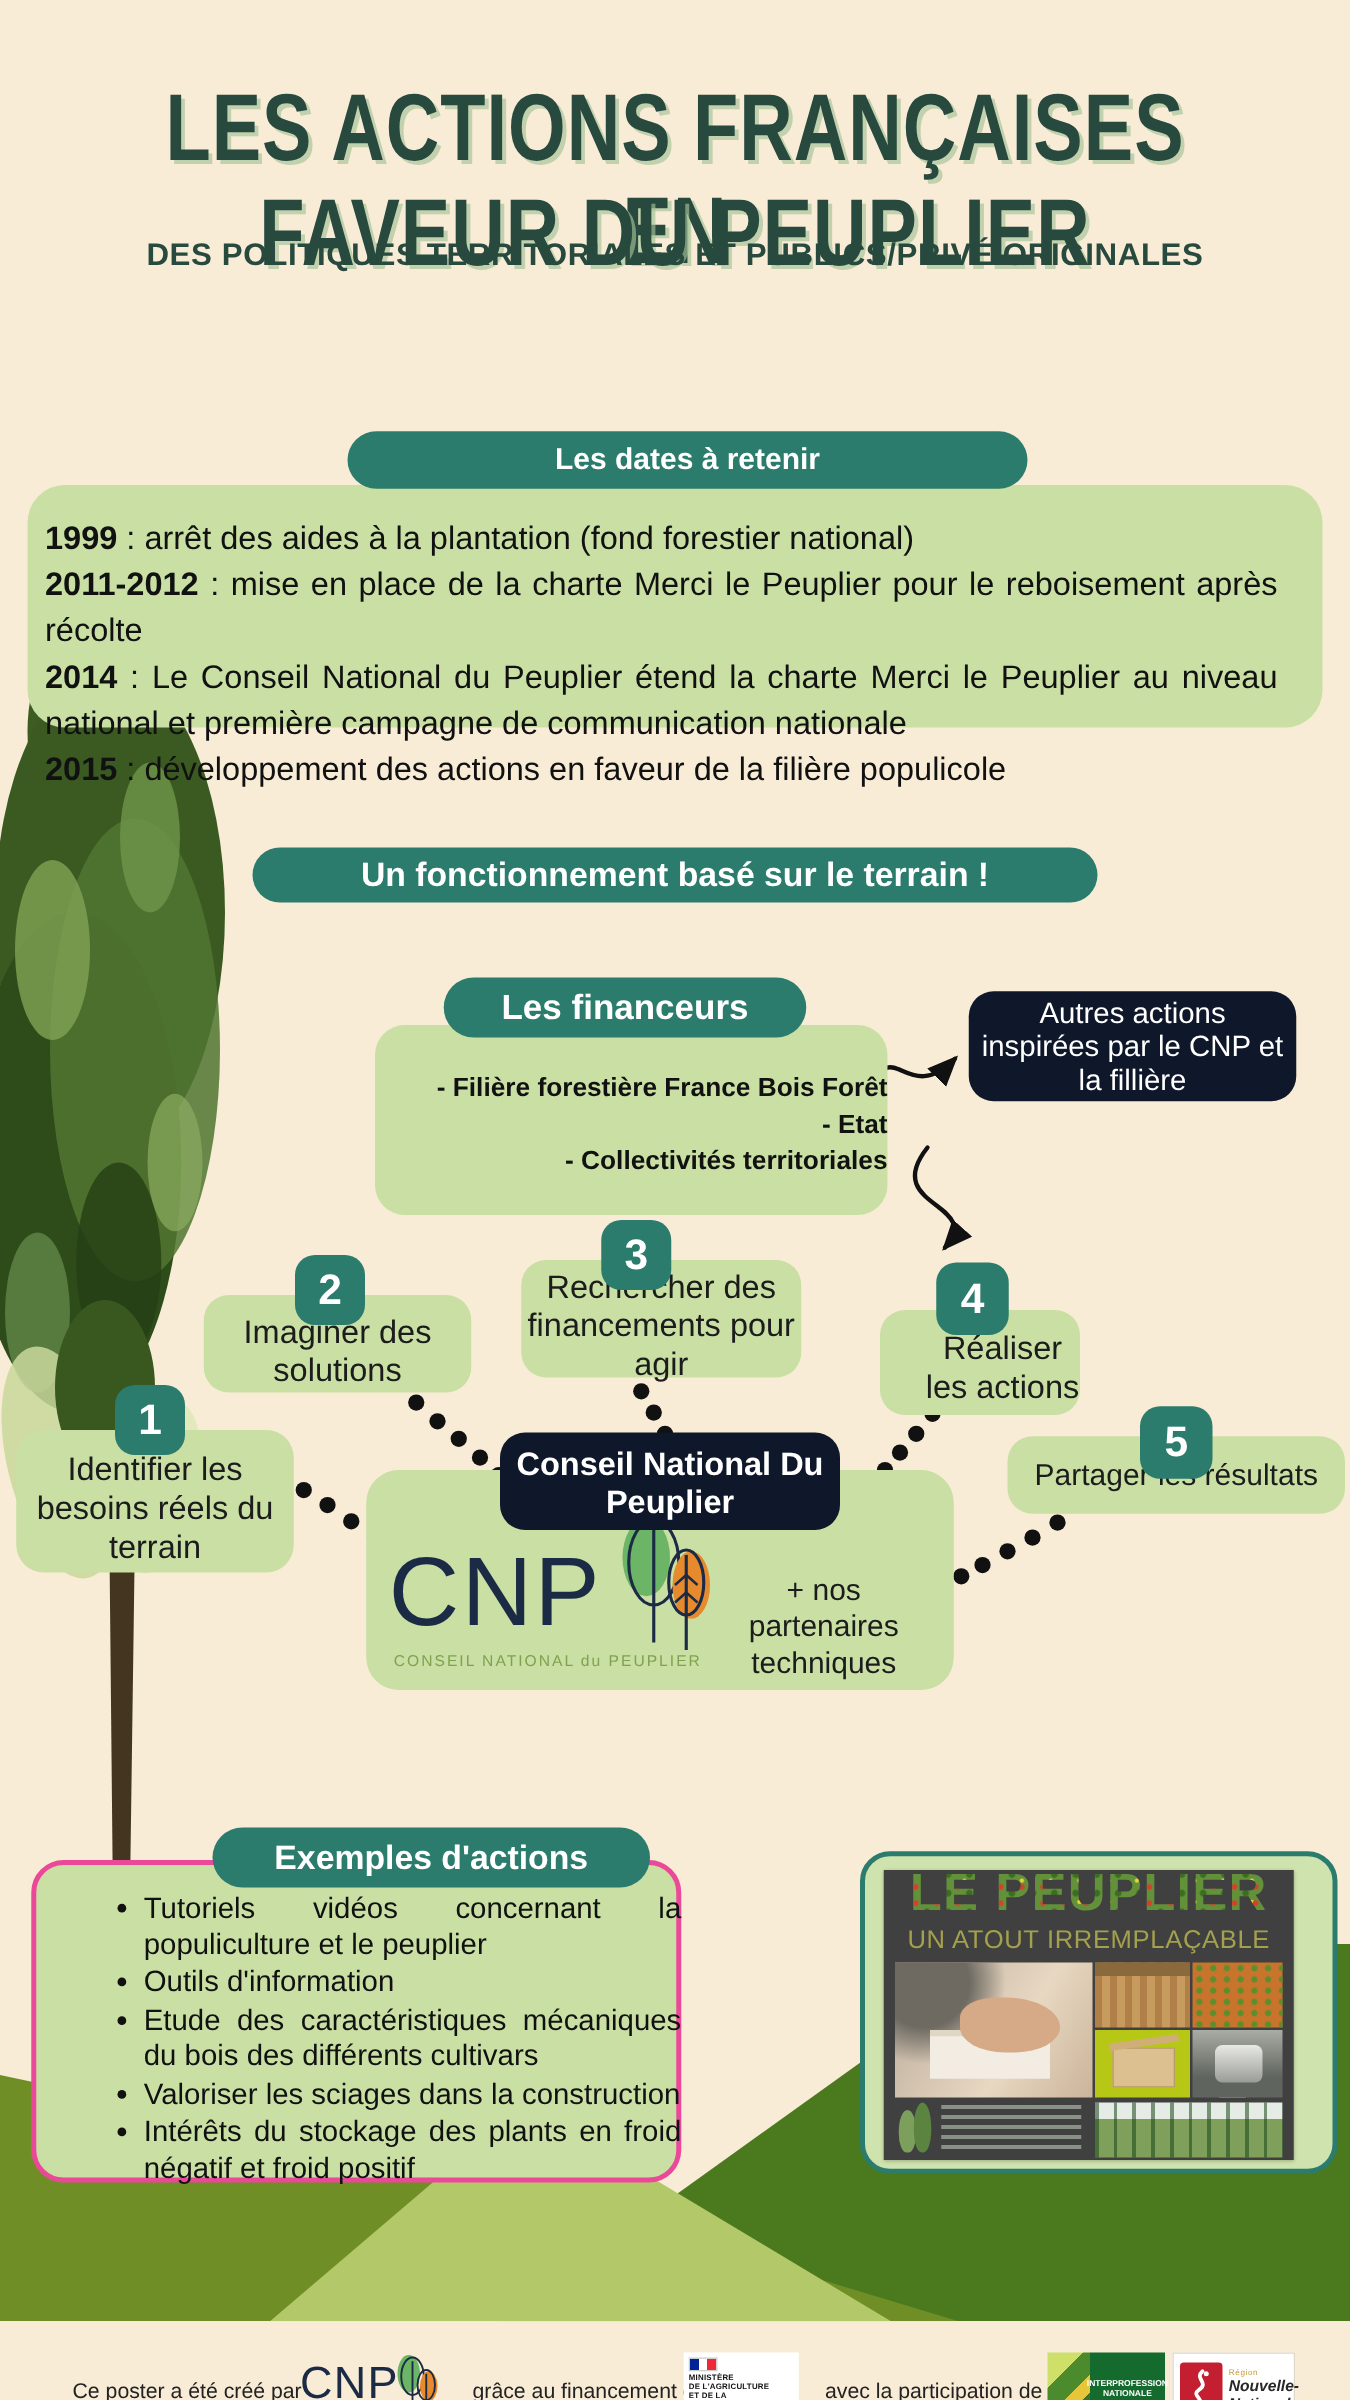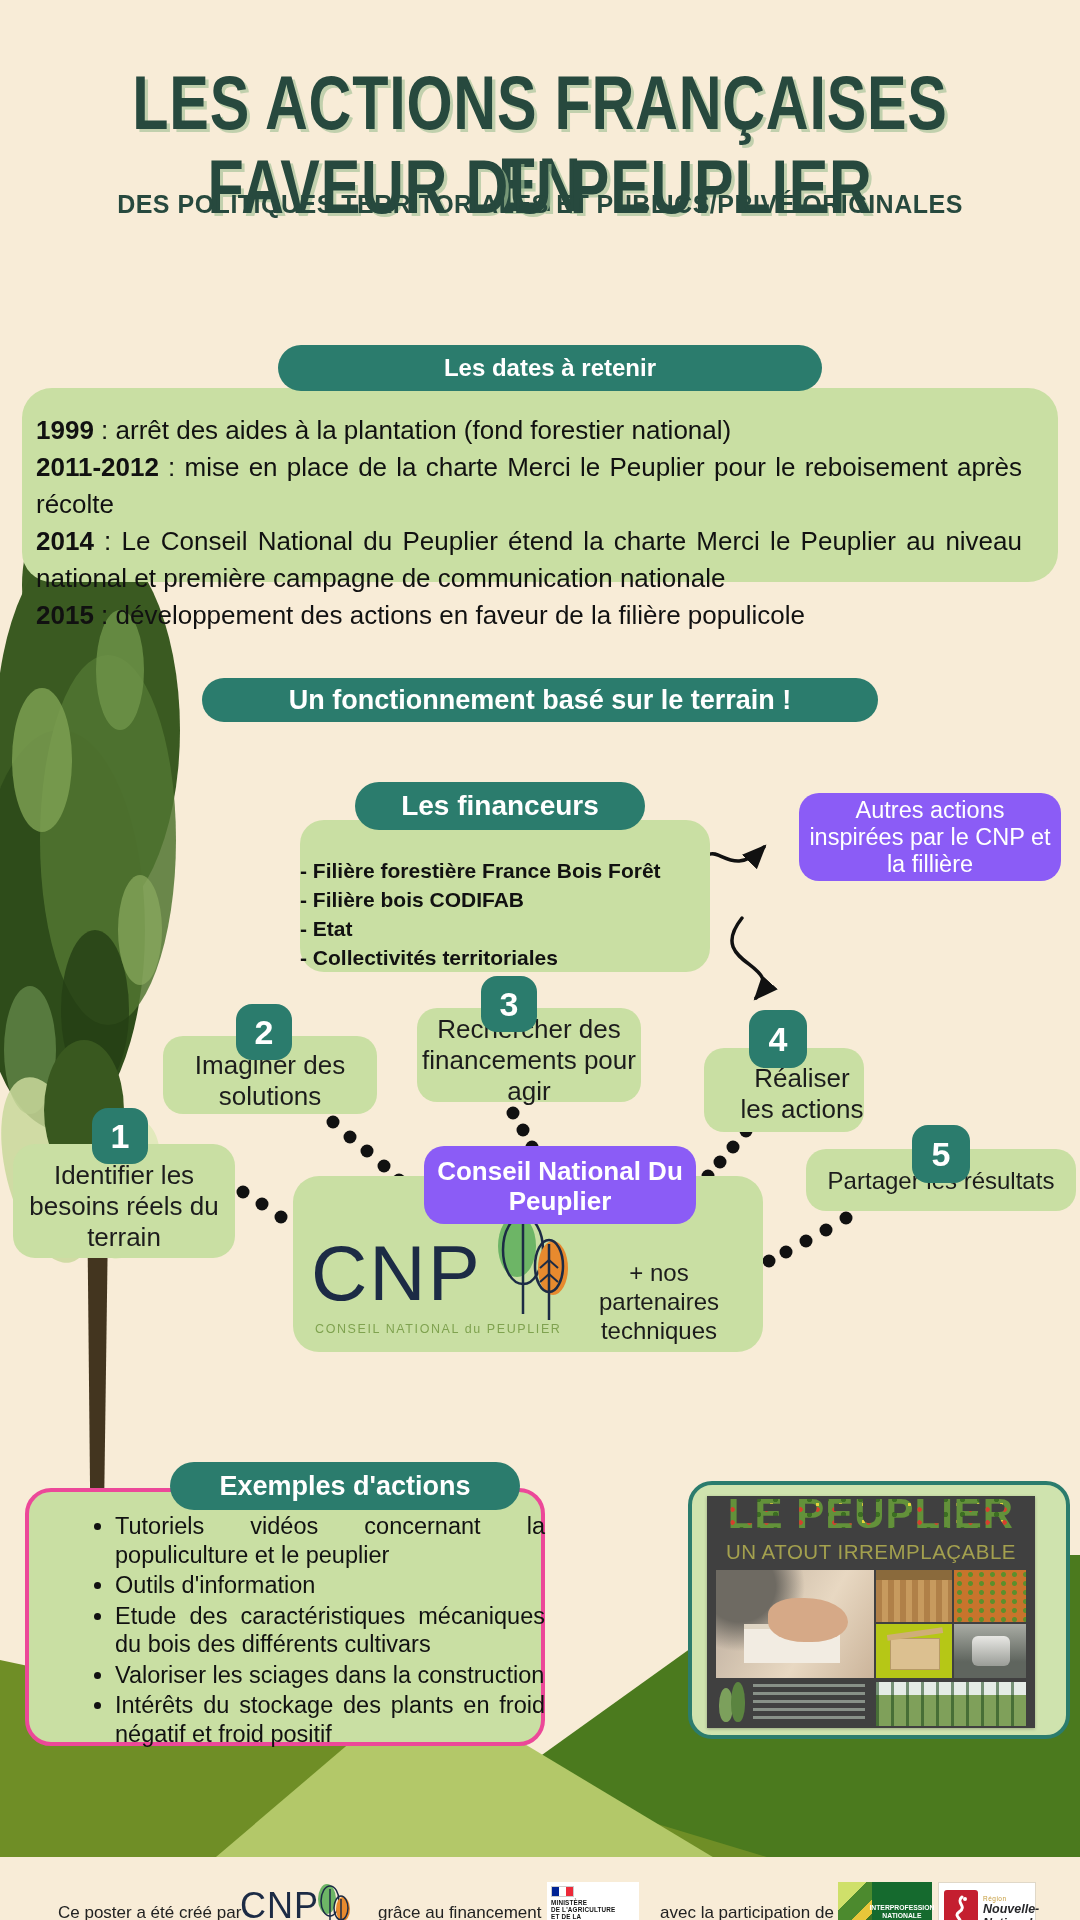--- a/index.html
+++ b/index.html
@@ -11,33 +11,33 @@
   .title-line{position:absolute;left:0;width:1080px;text-align:center;color:#27493e;
     font-weight:bold;font-size:76px;line-height:82px;letter-spacing:1px;
     transform:scaleX(0.78);transform-origin:50% 50%;
     text-shadow:4px 3px 0 rgba(163,193,150,0.65);}
   .subtitle{position:absolute;left:0;top:190px;width:1080px;text-align:center;color:#27493e;
     font-weight:bold;font-size:25px;letter-spacing:.5px;}
 
   
   .pill{position:absolute;background:#2b7c6d;color:#fff;font-weight:bold;text-align:center;z-index:6;}
   .gbox{position:absolute;background:#c9dfa3;z-index:3;}
-  .tealbox{position:absolute;background:#8b5cf6;color:#fff;z-index:4;margin-left:24px;}
+  .tealbox{position:absolute;background:#0f172a;color:#fff;z-index:4;}
 
   .dates-pill{left:278px;top:345px;width:544px;height:46px;border-radius:23px;font-size:24px;line-height:46px;}
   .dates-box{left:22px;top:388px;width:1036px;height:194px;border-radius:30px;padding:0;}
   .dates-text{position:absolute;left:14px;top:24px;width:1008px;padding:0 22px 0 0;box-sizing:border-box;
     font-size:26px;line-height:37px;text-align:justify;}
   .dates-text b{font-weight:bold;}
 
   .process-pill{left:202px;top:678px;width:676px;height:44px;border-radius:22px;font-size:27px;line-height:44px;}
 
   .fin-pill{left:355px;top:782px;width:290px;height:48px;border-radius:24px;font-size:28px;line-height:48px;}
   .fin-box{left:300px;top:820px;width:410px;height:152px;border-radius:24px;}
-  .fin-items{position:absolute;left:0;top:36px;width:100%;text-align:left;font-weight:bold;font-size:21px;line-height:29px;}
+  .fin-items{position:absolute;left:0;top:36px;width:100%;text-align:right;font-weight:bold;font-size:21px;line-height:29px;}
 
   .autres-box{left:775px;top:793px;width:262px;height:88px;border-radius:20px;font-size:23.5px;line-height:27px;
     text-align:center;display:flex;align-items:center;justify-content:center;padding:4px 10px;box-sizing:border-box;}
 
   .badge{position:absolute;background:#2b7c6d;color:#fff;font-weight:bold;font-size:34px;
     border-radius:16px;text-align:center;z-index:5;}
   .stepbox{position:absolute;background:#c9dfa3;text-align:center;font-size:26px;line-height:31px;color:#1c1c1c;z-index:3;
     display:flex;align-items:center;justify-content:center;}
   .b1{left:92px;top:1108px;width:56px;height:56px;line-height:56px;}
   .x1{left:13px;top:1144px;width:222px;height:114px;border-radius:22px;padding-top:10px;box-sizing:border-box;}
@@ -207,21 +207,20 @@
         <circle cx="826" cy="1230" r="6.5"></circle>
         <circle cx="806" cy="1241" r="6.5"></circle>
       <circle cx="786" cy="1252" r="6.5"></circle>
         <circle cx="769" cy="1261" r="6.5"></circle>
     </g>
   </svg>
 
   <div class="gbox fin-box">
     <div class="fin-items">
       <div>- Filière forestière France Bois Forêt</div>
-      <div>- Filière bois CODIFAB</div>
       <div>- Etat</div>
       <div>- Collectivités territoriales</div>
     </div>
   </div>
   <div class="pill fin-pill">Les financeurs</div>
 
   <div class="tealbox autres-box">Autres actions inspirées par le CNP et la fillière</div>
 
   <div class="stepbox x1">Identifier les besoins réels du terrain</div>
   <div class="badge b1">1</div>

